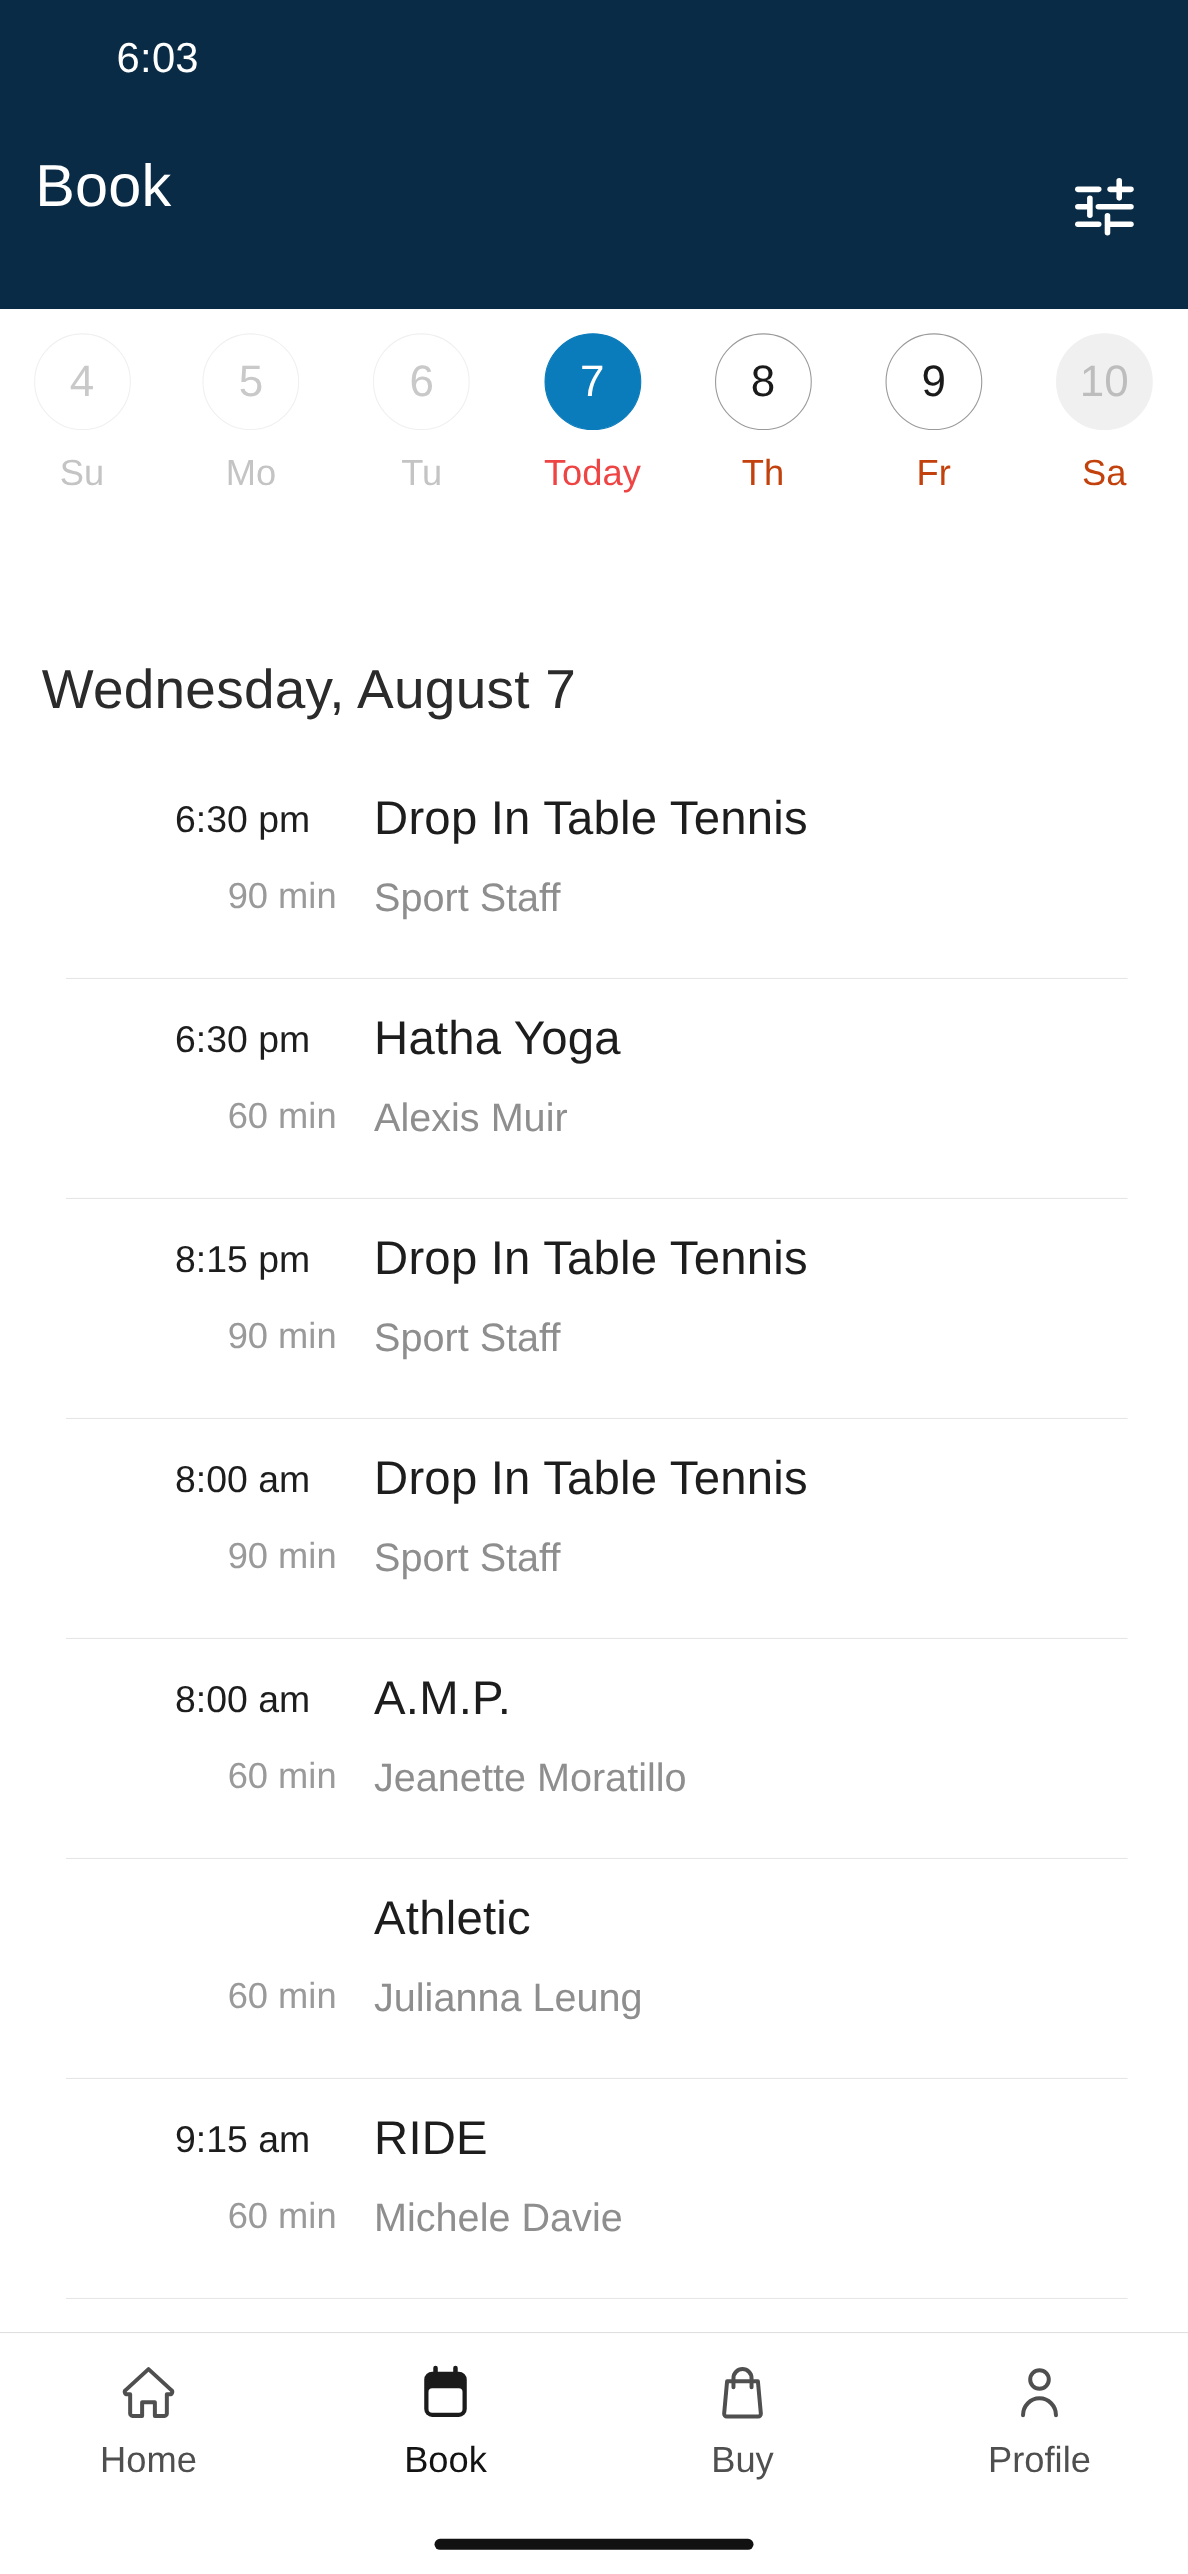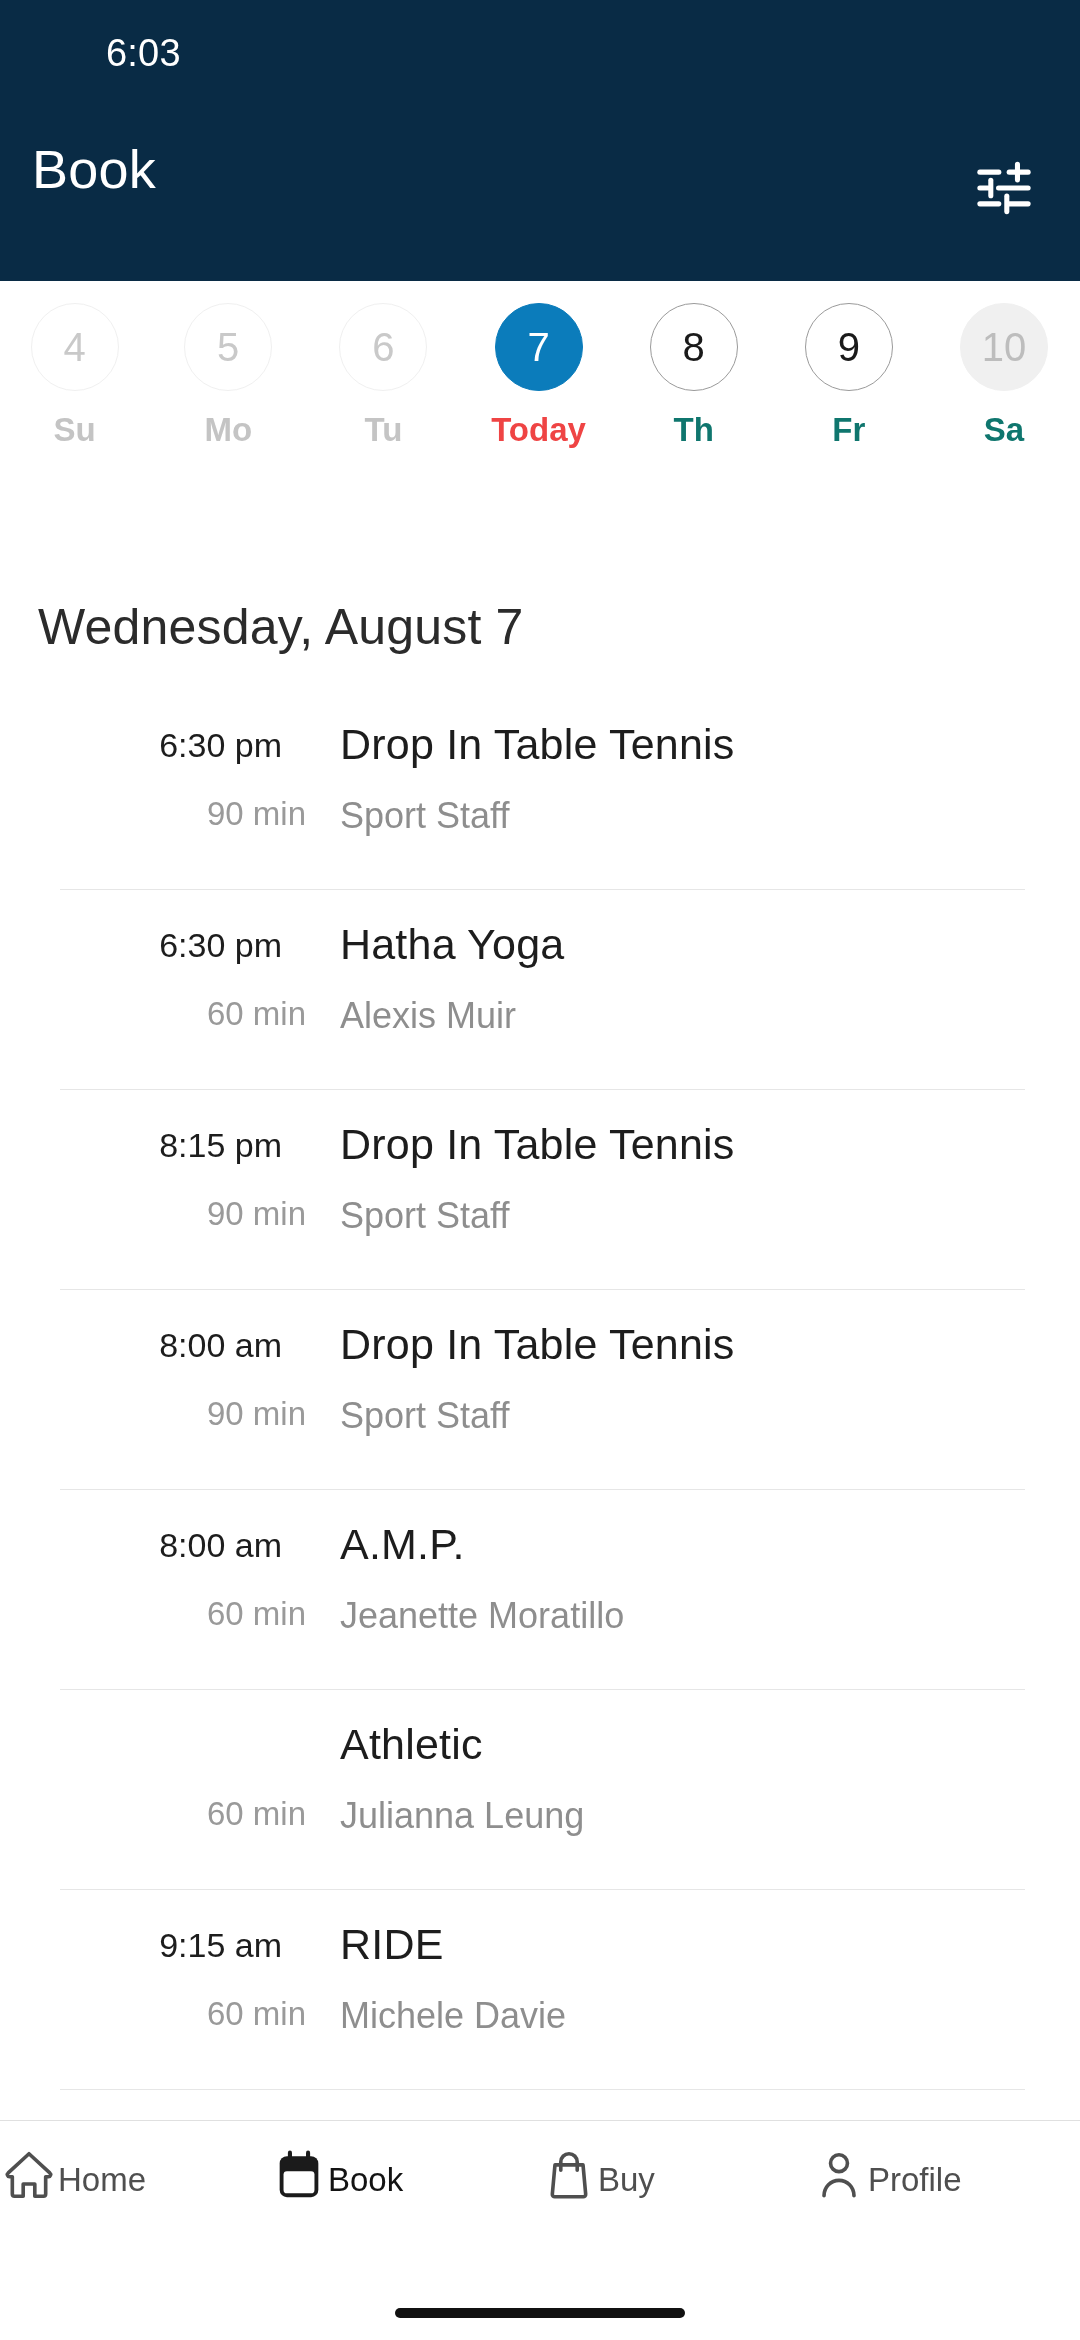--- a/index.html
+++ b/index.html
@@ -53,23 +53,23 @@
     width:88px; height:88px; border-radius:50%;
     display:flex; align-items:center; justify-content:center;
     font-size:40px; font-weight:400;
     border:1px solid #e8e8e8; background:#ffffff; color:#bdbdbd;
   }
   .date-circle.past { border-color:#f0f0f0; color:#c9c9c9; }
   .date-circle.selected { background:#0b7cbb; border-color:#0b7cbb; color:#ffffff; }
   .date-circle.future { border-color:#9a9a9a; color:#1a1a1a; }
   .date-circle.weekend { background:#f0f0f0; border-color:#f0f0f0; color:#bdbdbd; }
   .date-label {
-    margin-top:20px; font-size:33px; color:#c4c4c4; font-weight:700;
-  }
-  .date-label.dark { color:#0f766e; }
+    margin-top:20px; font-size:33px; color:#c4c4c4; font-weight:400;
+  }
+  .date-label.dark { color:#c2410c; }
   .date-label.today { color:#ef4444; }
 
   
   .day-title {
     position:absolute; top:598px; left:38px;
     font-size:50px; color:#2b2b2b; font-weight:400; letter-spacing:0.2px;
   }
 
   
   .class-list {
@@ -99,21 +99,21 @@
     font-size:36px; color:#8e8e8e; font-weight:400;
   }
 
   
   .bottom-nav {
     position:absolute; bottom:0; left:0; width:1080px; height:220px;
     background:#ffffff; border-top:1px solid #e0e0e0;
     display:flex; align-items:flex-start;
   }
   .nav-item {
-    flex:1; display:flex; flex-direction:row; align-items:center;
+    flex:1; display:flex; flex-direction:column; align-items:center;
     padding-top:22px;
   }
   .nav-icon { height:64px; display:flex; align-items:center; justify-content:center; }
   .nav-label {
     margin-top:10px; font-size:33px; color:#4f4f4f; font-weight:400;
   }
   .nav-item.active .nav-label { color:#131313; }
   .home-indicator {
     position:absolute; bottom:22px; left:50%; transform:translateX(-50%);
     width:290px; height:10px; border-radius:6px; background:#111111;

